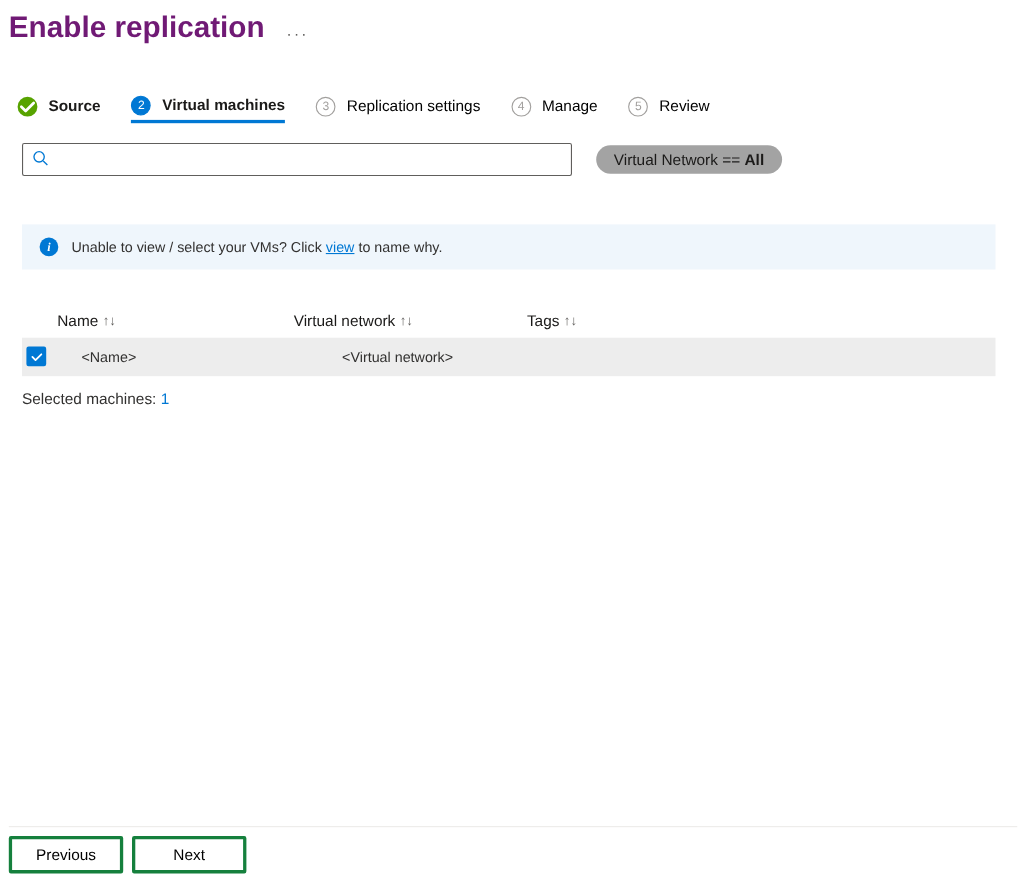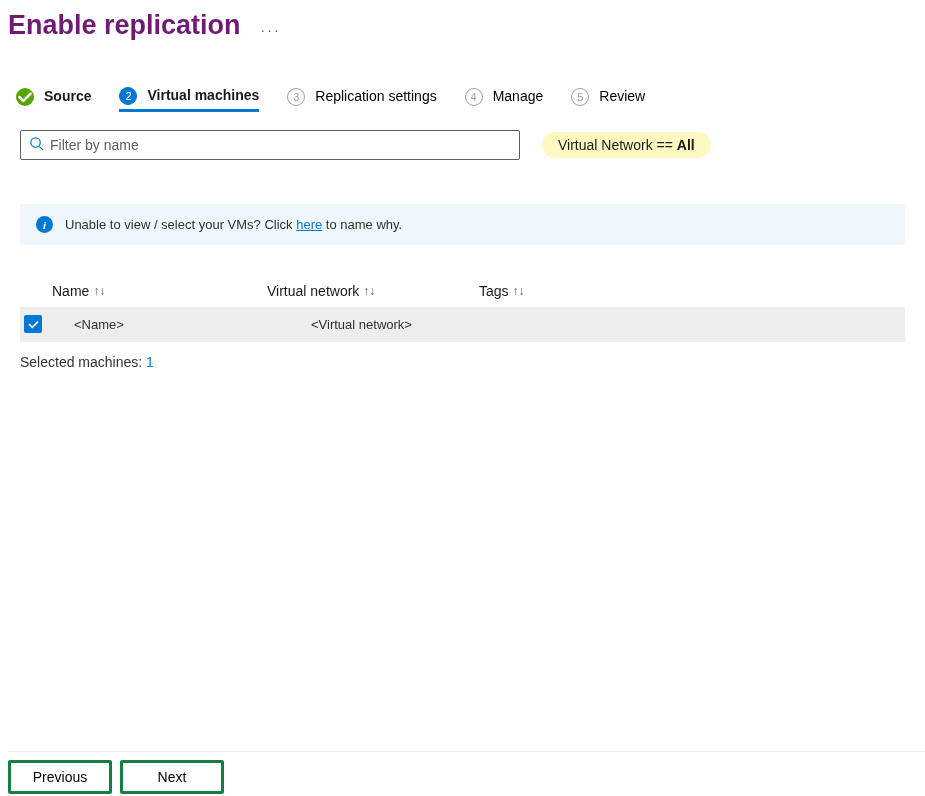--- a/index.html
+++ b/index.html
@@ -113,21 +113,21 @@
       color: #323130;
     }
     .search-box input::placeholder {
       color: #605e5c;
     }
     .search-icon svg {
       width: 15px;
       height: 15px;
     }
     .filter-pill {
-      background: #fef9c3;
+      background: #a3a3a3;
       border-radius: 16px;
       padding: 5px 16px;
       font-size: 14px;
       cursor: pointer;
       color: #1b1a19;
     }
     .filter-pill .bold {
       font-weight: 700;
     }
     .info-banner {
@@ -279,31 +279,30 @@
 </div>
 
 <div class="filter-row">
   <div class="search-box">
     <span class="search-icon">
       <svg viewBox="0 0 16 16">
           <circle cx="7" cy="7" r="5" stroke="#0078d4" stroke-width="1.3" fill="none"></circle>
           <line x1="11" y1="11" x2="15" y2="15" stroke="#0078d4" stroke-width="1.3"></line>
         </svg>
     </span>
-    <input type="text" placeholder="Filter by name" style="">
   </div>
   <div class="filter-pill">
     <span>Virtual Network == </span><span class="bold">All</span>
   </div>
 </div>
 
 <div class="info-banner">
   <span class="info-icon">i</span>
   <span class="info-text">
-    <span>Unable to view / select your VMs? Click </span><a>here</a><span> to name why.</span>
+    <span>Unable to view / select your VMs? Click </span><a>view</a><span> to name why.</span>
   </span>
 </div>
 
 <div class="table-wrap">
   <div class="table-header">
     <div class="col-check"></div>
     <div class="th col-name">
       <span>Name</span>
       <span class="sort-arrows">↑↓</span>
     </div>

